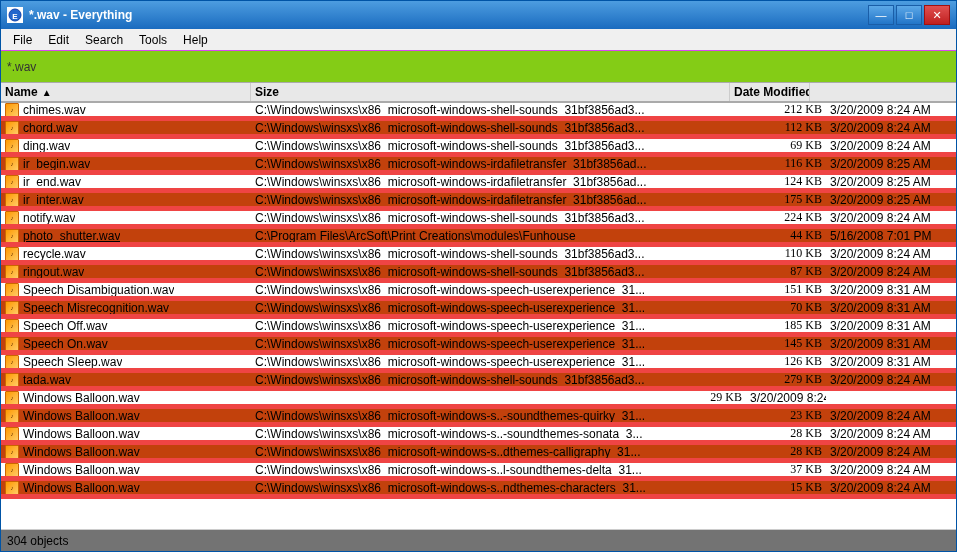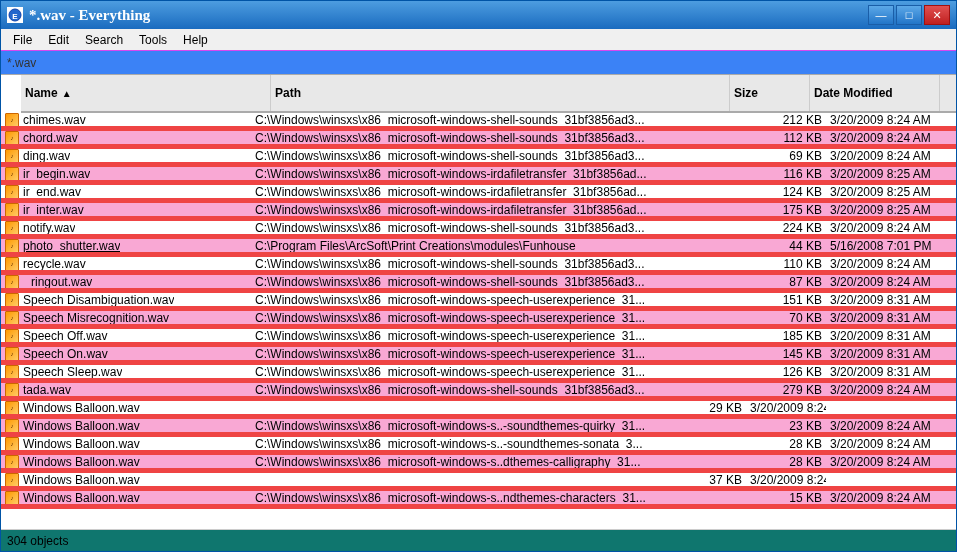--- a/index.html
+++ b/index.html
@@ -35,24 +35,23 @@
     .title-icon {
       width: 16px;
       height: 16px;
       background: #fff;
       display: flex;
       align-items: center;
       justify-content: center;
       font-size: 10px;
     }
     .title-text {
-      font-size: 15px;
+      font-size: 12px;
       font-weight: bold;
       color: white;
-      font-family: Liberation Serif, serif;
     }
     .title-buttons {
       display: flex;
       gap: 2px;
     }
     .title-btn {
       width: 26px;
       height: 20px;
       background: linear-gradient(to bottom, #5ca8e8, #2275c8);
       border: 1px solid #1a5ea8;
@@ -75,22 +74,22 @@
       padding: 0 4px;
       border-bottom: 1px solid #d946ef;
     }
     .menu-item {
       padding: 2px 8px;
       cursor: pointer;
       font-size: 12px;
       color: #000;
     }
     .search-bar {
-      height: 24px;
-      background: #3b82f6;
+      height: 32px;
+      background: #84cc16;
       border-bottom: 1px solid #aaa;
       display: flex;
       align-items: center;
       padding: 0 6px;
       gap: 4px;
     }
     .search-label {
       font-size: 12px;
       color: #333;
     }
@@ -99,23 +98,22 @@
       overflow: hidden;
       background: white;
       display: flex;
       flex-direction: column;
     }
     .list-header {
       display: grid;
       grid-template-columns: 250px 1fr 80px 130px 16px;
       background: #e8e8e8;
       border-bottom: 2px solid #aaa;
-      height: 38px;
-      align-items: center;
-      margin-left: 20px;
+      height: 20px;
+      align-items: center;
     }
     .list-header-cell {
       font-size: 12px;
       font-weight: bold;
       color: #000;
       padding: 0 4px;
       border-right: 1px solid #ccc;
       height: 100%;
       display: flex;
       align-items: center;
@@ -130,21 +128,21 @@
       overflow-x: hidden;
     }
     .file-row {
       display: grid;
       grid-template-columns: 250px 1fr 80px 130px;
       height: 18px;
       align-items: center;
       border-bottom: 5px solid #ef4444;
       cursor: pointer;
     }
-    .file-row.alt { background: #f9a8d4; }
+    .file-row.alt { background: #c2410c; }
     .file-cell {
       font-size: 12px;
       padding: 0 4px;
       white-space: nowrap;
       overflow: hidden;
       text-overflow: ellipsis;
       height: 100%;
       display: flex;
       align-items: center;
     }
@@ -159,24 +157,24 @@
       background: linear-gradient(135deg, #ff9900, #ffcc66);
       border: 1px solid #cc6600;
       border-radius: 1px;
       font-size: 6px;
       color: #663300;
       display: flex;
       align-items: center;
       justify-content: center;
       font-weight: bold;
     }
-    .size-cell { text-align: right; justify-content: flex-end; }
+    .size-cell { text-align: right; justify-content: flex-end; font-family: Liberation Serif, serif; }
     .status-bar {
       height: 22px;
-      background: #0f766e;
+      background: #737373;
       border-top: 1px solid #ccc;
       display: flex;
       align-items: center;
       padding: 0 6px;
       font-size: 12px;
     }
     
     .file-list::-webkit-scrollbar { width: 16px; }
     .file-list::-webkit-scrollbar-track { background: #f0f0f0; border-left: 1px solid #ccc; }
     .file-list::-webkit-scrollbar-thumb { background: #c0c0c0; border: 1px solid #999; }
@@ -216,23 +214,20 @@
   </div>
 
   <div class="file-list-container">
 
     <div class="list-header">
       <div class="list-header-cell">
         <span>Name</span>
         <span class="sort-arrow">▲</span>
       </div>
       <div class="list-header-cell">
-        <span>Path</span>
-      </div>
-      <div class="list-header-cell">
         <span>Size</span>
       </div>
       <div class="list-header-cell">
         <span>Date Modified</span>
       </div>
       <div style="width:16px; background:#e8e8e8;"></div>
     </div>
 
     <div class="file-list" id="file-list">
     <div class="file-row">
@@ -312,21 +307,21 @@
             <div class="wav-icon">♪</div>
             <span style="overflow: hidden; text-overflow: ellipsis; white-space: nowrap;">recycle.wav</span>
           </div>
           <div class="file-cell">C:\Windows\winsxs\x86_microsoft-windows-shell-sounds_31bf3856ad3...</div>
           <div class="file-cell size-cell">110 KB</div>
           <div class="file-cell">3/20/2009 8:24 AM</div>
         </div>
         <div class="file-row alt">
           <div class="file-cell file-name-cell">
             <div class="wav-icon">♪</div>
-            <span style="overflow: hidden; text-overflow: ellipsis; white-space: nowrap; margin-left: 8px;">ringout.wav</span>
+            <span style="overflow: hidden; text-overflow: ellipsis; white-space: nowrap;">ringout.wav</span>
           </div>
           <div class="file-cell">C:\Windows\winsxs\x86_microsoft-windows-shell-sounds_31bf3856ad3...</div>
           <div class="file-cell size-cell">87 KB</div>
           <div class="file-cell">3/20/2009 8:24 AM</div>
         </div>
         <div class="file-row">
           <div class="file-cell file-name-cell">
             <div class="wav-icon">♪</div>
             <span style="overflow: hidden; text-overflow: ellipsis; white-space: nowrap;">Speech Disambiguation.wav</span>
           </div>
@@ -412,20 +407,21 @@
           </div>
           <div class="file-cell">C:\Windows\winsxs\x86_microsoft-windows-s..dthemes-calligraphy_31...</div>
           <div class="file-cell size-cell">28 KB</div>
           <div class="file-cell">3/20/2009 8:24 AM</div>
         </div>
         <div class="file-row">
           <div class="file-cell file-name-cell">
             <div class="wav-icon">♪</div>
             <span style="overflow: hidden; text-overflow: ellipsis; white-space: nowrap;">Windows Balloon.wav</span>
           </div>
+          <div class="file-cell">C:\Windows\winsxs\x86_microsoft-windows-s..l-soundthemes-delta_31...</div>
           <div class="file-cell size-cell">37 KB</div>
           <div class="file-cell">3/20/2009 8:24 AM</div>
         </div>
         <div class="file-row alt">
           <div class="file-cell file-name-cell">
             <div class="wav-icon">♪</div>
             <span style="overflow: hidden; text-overflow: ellipsis; white-space: nowrap;">Windows Balloon.wav</span>
           </div>
           <div class="file-cell">C:\Windows\winsxs\x86_microsoft-windows-s..ndthemes-characters_31...</div>
           <div class="file-cell size-cell">15 KB</div>

